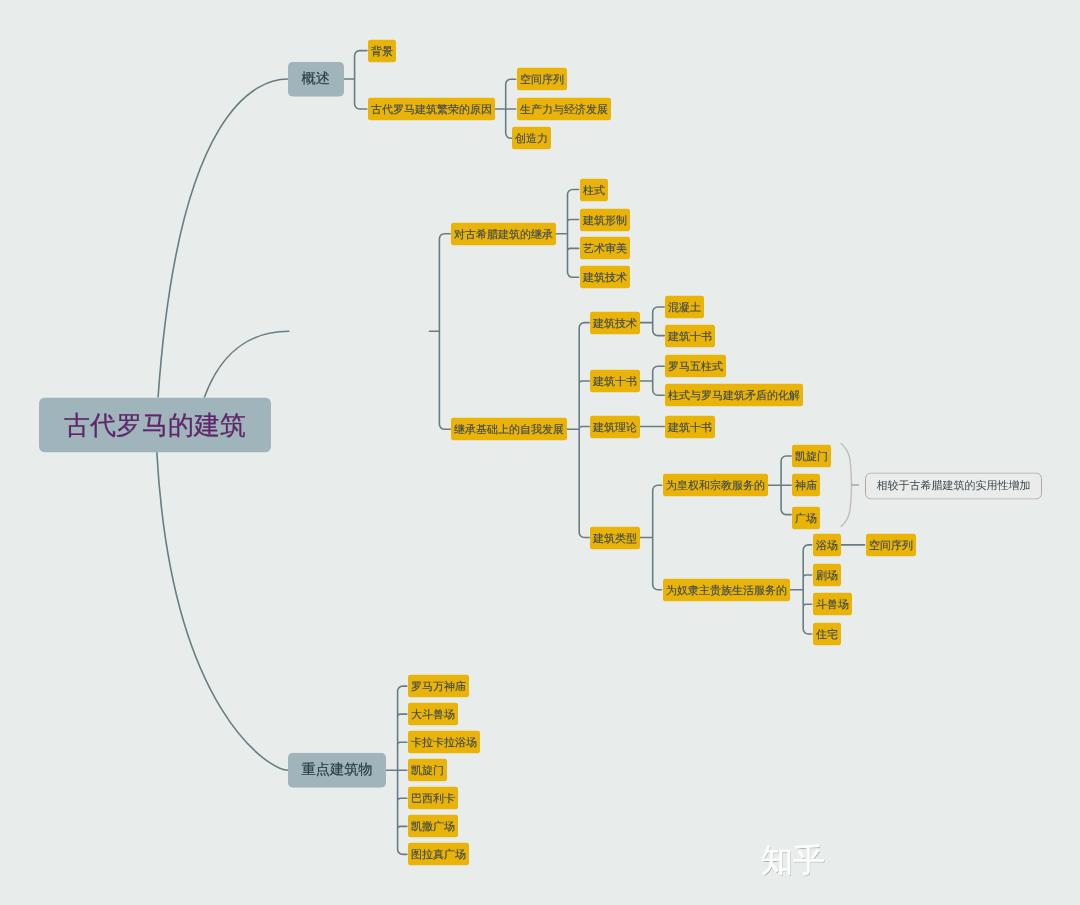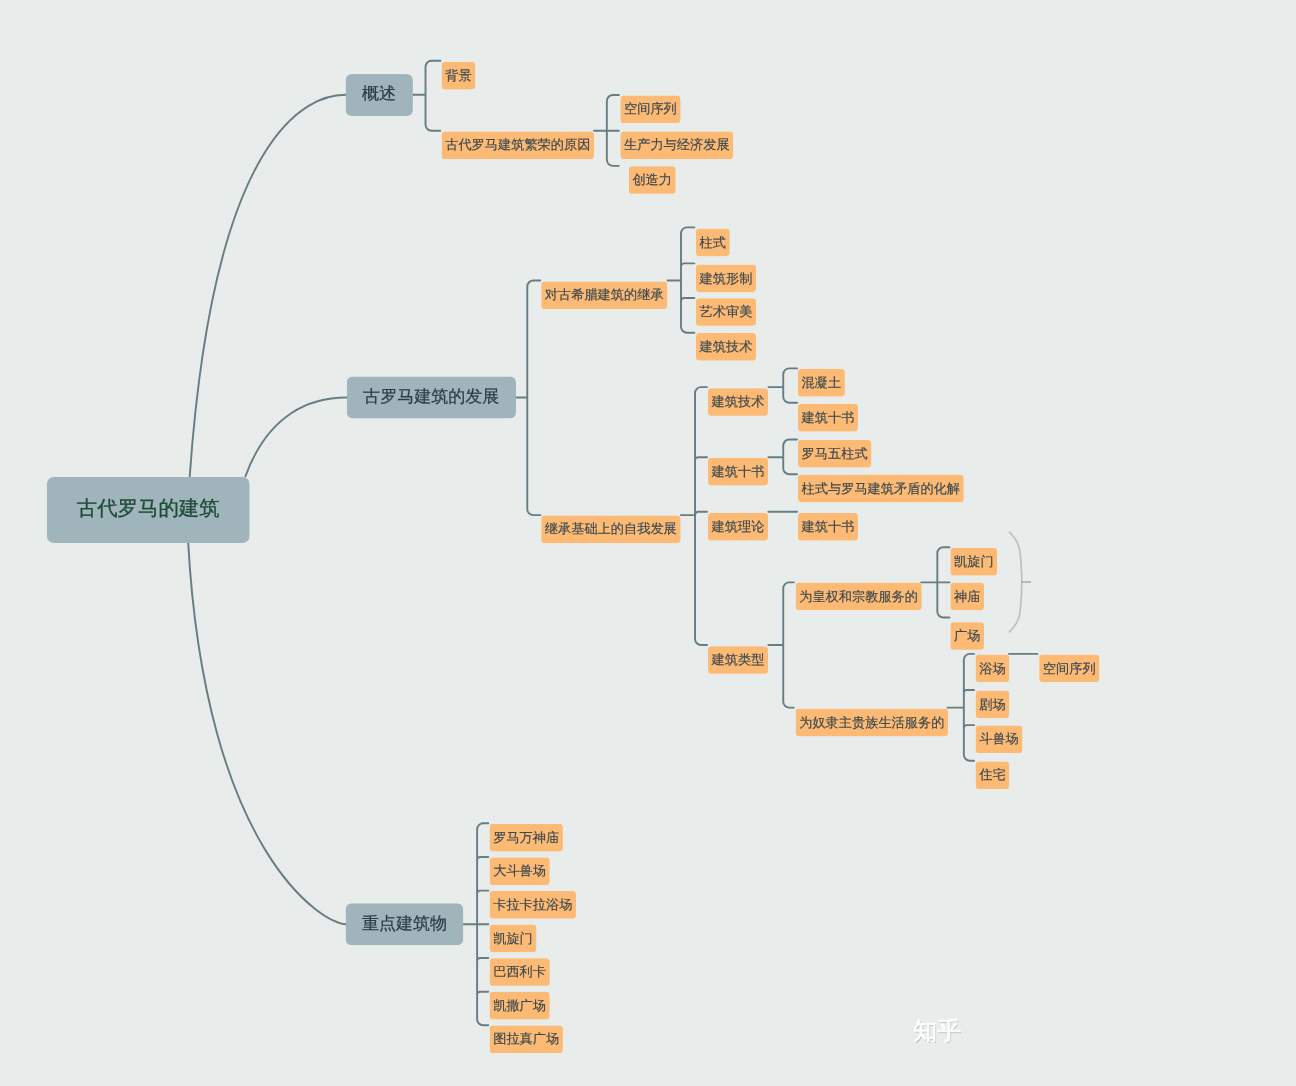--- a/index.html
+++ b/index.html
@@ -4,31 +4,31 @@
 <style>
   html,body{margin:0;padding:0;}
   body{width:1080px;height:905px;overflow:hidden;background:#e8edec;
        -webkit-font-smoothing:antialiased;text-rendering:geometricPrecision;
        font-family:"Liberation Sans","DejaVu Sans",sans-serif;}
   #canvas{position:relative;width:1080px;height:905px;}
   svg.links{position:absolute;left:0;top:0;width:1080px;height:905px;}
   .node{position:absolute;transform:translateY(-50%);will-change:transform;white-space:nowrap;
         box-sizing:border-box;display:flex;align-items:center;}
   .n-root{background:#9fb5bb;border-radius:6px;height:55px;padding:0 25px;
-          font-size:17px;color:#14532d;-webkit-text-stroke:0.25px #2b3e45;}
+          font-size:26px;color:#701a75;-webkit-text-stroke:0.25px #2b3e45;}
   .n-branch{background:#9fb5bb;border-radius:5px;height:34.5px;padding:0 13.6px;
           font-size:14.2px;color:#2b3e45;-webkit-text-stroke:0.2px #2b3e45;}
   .n-branch .lbl{position:relative;top:0.5px;}
-  .n-sub{background:#fdba74;border-radius:3px;height:23px;padding:0 3px;
-          font-size:11px;color:#3d4a50;margin-top:12px;-webkit-text-stroke:0.15px #3d4a50;}
+  .n-sub{background:#eab308;border-radius:3px;height:23px;padding:0 3px;
+          font-size:11px;color:#3d4a50;-webkit-text-stroke:0.15px #3d4a50;}
   .n-sub .lbl{position:relative;top:0.5px;}
   .n-summary{background:#eaeceb;border:1.5px solid #b2a9a4;border-radius:6px;
           height:27px;padding:0 10.5px;font-size:11px;color:#3a464c;}
   #watermark{position:absolute;left:761px;top:841px;will-change:transform;display:flex;align-items:flex-start;
-             font-size:20px;line-height:38px;color:#fdfdfd;letter-spacing:0px;-webkit-text-stroke:0.8px #fdfdfd;
+             font-size:32px;line-height:38px;color:#fdfdfd;letter-spacing:0px;-webkit-text-stroke:0.8px #fdfdfd;
              text-shadow:0.7px 0.7px 0.6px rgba(130,140,140,.75),-0.4px -0.4px 0.5px rgba(160,170,170,.35);}
   #wm-brand{margin-right:5px;}
 </style>
 </head>
 <body>
 
 <div id="canvas">
 <svg class="links" viewBox="0 0 1080 905">
 <path d="M158.1,397C178.4,108.9 256.5,79.0 288.0,79.0" fill="none" stroke="#687d83" stroke-width="1.6" stroke-linecap="round" stroke-linejoin="round"></path>
 <path d="M204.5,397C223.8,344.2 258.9,331.3 288.8,331.3" fill="none" stroke="#687d83" stroke-width="1.6" stroke-linecap="round" stroke-linejoin="round"></path>
@@ -60,25 +60,22 @@
     </div>
 <div class="node n-sub" style="left:368px;top:109px">
       <span class="lbl">古代罗马建筑繁荣的原因</span>
     </div>
 <div class="node n-sub" style="left:516.8px;top:79.2px">
       <span class="lbl">空间序列</span>
     </div>
 <div class="node n-sub" style="left:516.8px;top:109px">
       <span class="lbl">生产力与经济发展</span>
     </div>
-<div class="node n-sub" style="left:524px;top:138.2px">
+<div class="node n-sub" style="left:512px;top:138.2px">
       <span class="lbl">创造力</span>
-    </div>
-<div class="node n-branch" style="left:288.8px;top:331.3px">
-      <span class="lbl">古罗马建筑的发展</span>
     </div>
 <div class="node n-sub" style="left:451.3px;top:233.7px">
       <span class="lbl">对古希腊建筑的继承</span>
     </div>
 <div class="node n-sub" style="left:579.7px;top:189.5px">
       <span class="lbl">柱式</span>
     </div>
 <div class="node n-sub" style="left:579.7px;top:219.5px">
       <span class="lbl">建筑形制</span>
     </div>
@@ -123,20 +120,23 @@
     </div>
 <div class="node n-sub" style="left:792.3px;top:456px">
       <span class="lbl">凯旋门</span>
     </div>
 <div class="node n-sub" style="left:792.3px;top:485.3px">
       <span class="lbl">神庙</span>
     </div>
 <div class="node n-sub" style="left:792.3px;top:518px">
       <span class="lbl">广场</span>
     </div>
+<div class="node n-summary" style="left:864.7px;top:485.6px">
+      <span class="lbl">相较于古希腊建筑的实用性增加</span>
+    </div>
 <div class="node n-sub" style="left:662.6px;top:589.7px">
       <span class="lbl">为奴隶主贵族生活服务的</span>
     </div>
 <div class="node n-sub" style="left:812.8px;top:544.9px">
       <span class="lbl">浴场</span>
     </div>
 <div class="node n-sub" style="left:865.6px;top:544.9px">
       <span class="lbl">空间序列</span>
     </div>
 <div class="node n-sub" style="left:812.8px;top:575px">

